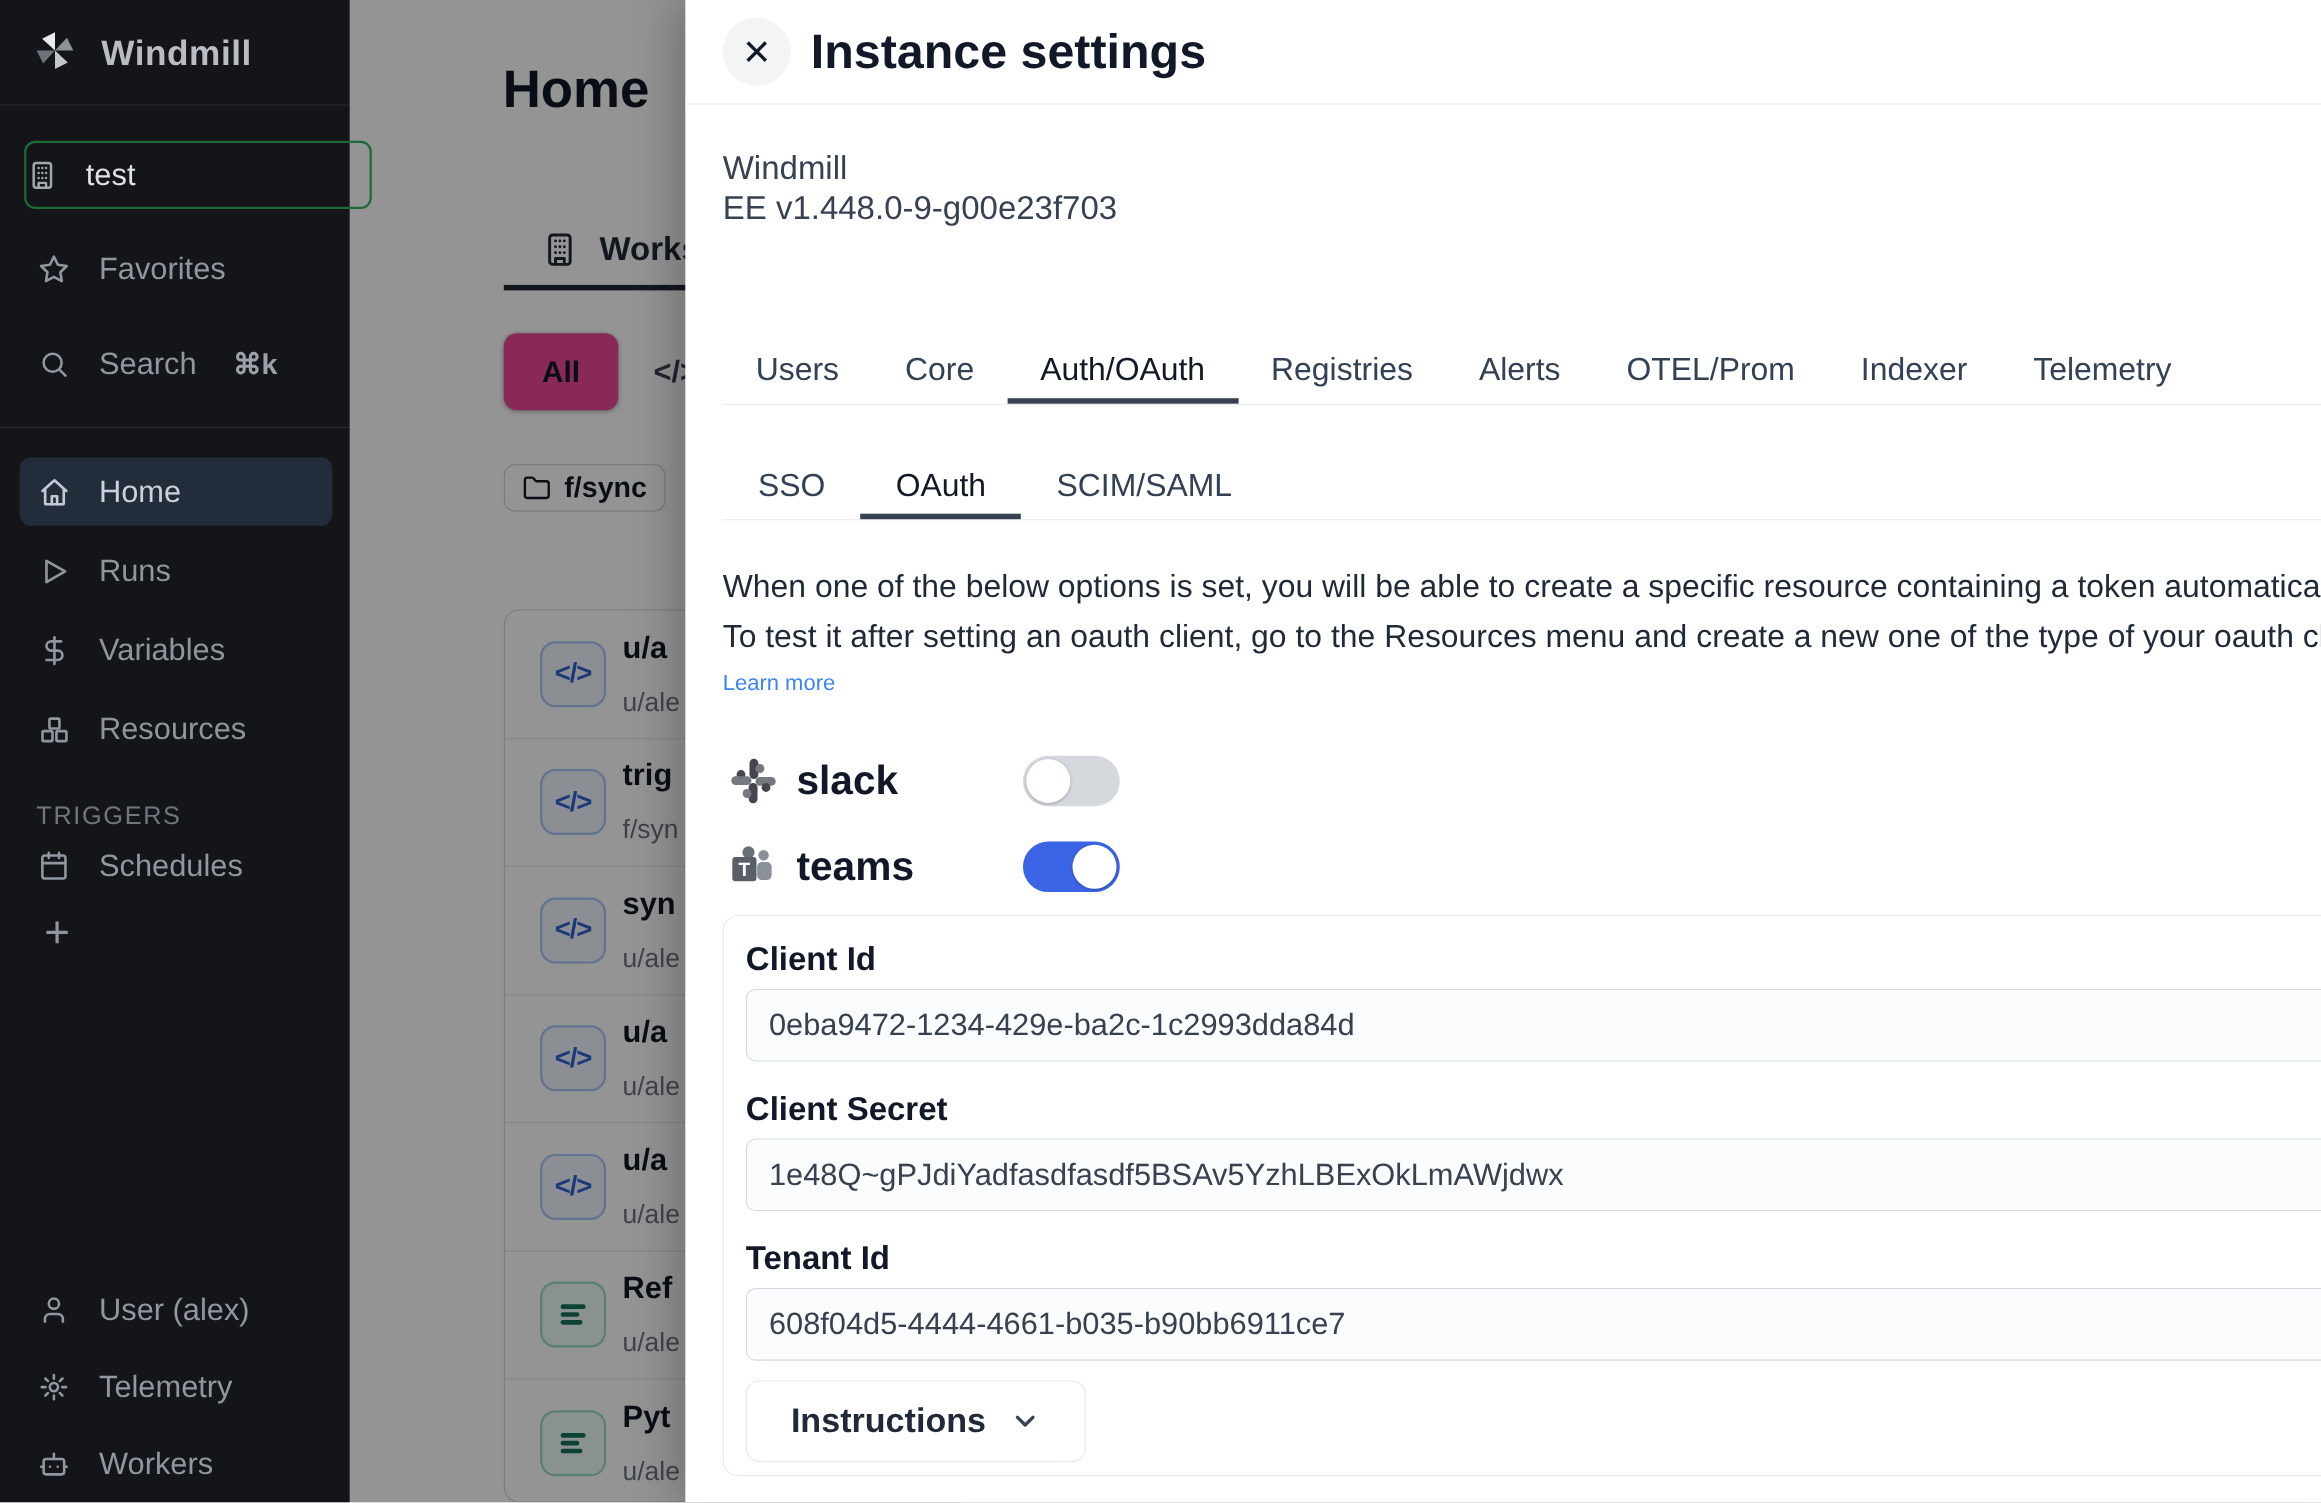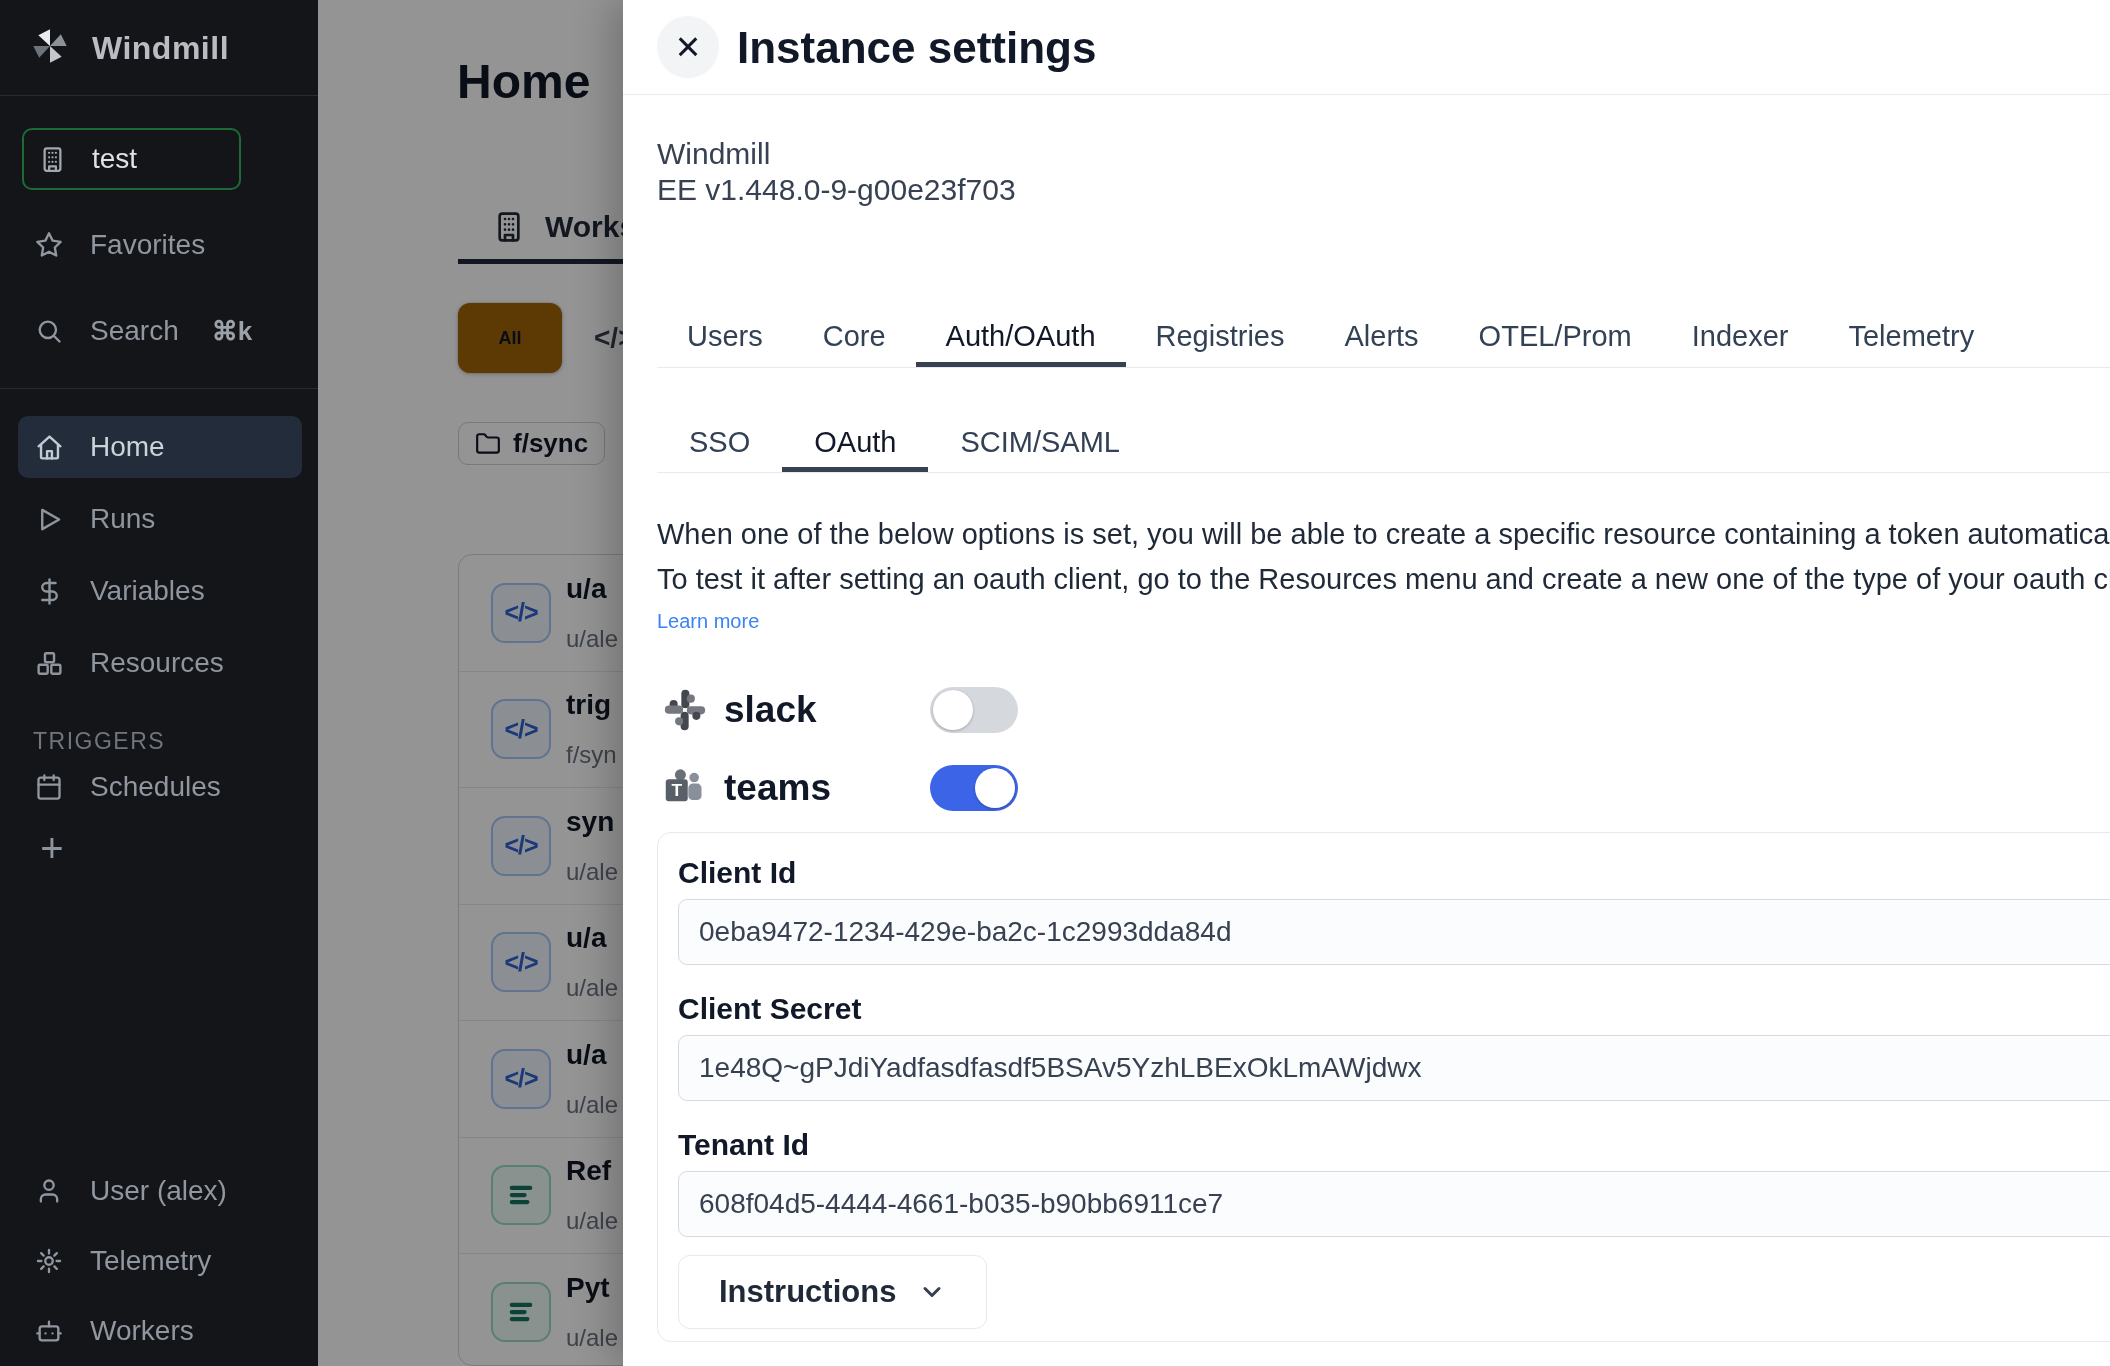--- a/index.html
+++ b/index.html
@@ -7,22 +7,22 @@
   body { font-family:"Liberation Sans", sans-serif; background:#fff; position:relative; }
   .page { position:absolute; inset:0; }
 
   
   .sidebar { position:absolute; left:0; top:0; width:318px; height:1366px; background:#131518; z-index:6; }
   .brand { position:absolute; left:30px; top:26px; display:flex; align-items:center; gap:22px; }
   .brand svg { width:40px; height:40px; }
   .brand-label { font-size:32px; font-weight:700; color:#b9bdc3; letter-spacing:.5px; }
   .sb-divider { position:absolute; left:0; width:318px; border-top:1px solid rgba(255,255,255,.09); }
   .d1 { top:95px; } .d2 { top:388px; }
-  .workspace-btn { position:absolute; left:22px; top:128px; width:219px; height:62px; background:transparent;
-    border:2.5px solid #1d6a37; border-radius:10px; display:flex; align-items:center; padding-left:15px; gap:26px; cursor:pointer; }
+  .workspace-btn { position:absolute; left:22px; top:128px; width:316px; height:62px; background:transparent;
+    border:2.5px solid #1d6a37; border-radius:10px; display:flex; align-items:center; padding-left:1px; gap:26px; cursor:pointer; }
   .workspace-btn svg { width:27px; height:27px; color:#a3a8af; }
   .workspace-btn span { font-size:28px; color:#dfe2e5; }
   .sb-rows { position:absolute; left:0; width:318px; }
   .top-items { top:212px; }
   .sb-row { display:flex; align-items:center; height:66px; margin-bottom:20px; padding-left:35px; gap:27px; cursor:pointer; }
   .sb-row svg { width:28px; height:28px; color:#9097a0; flex:none; }
   .sb-row .lbl { font-size:28px; color:#9097a0; }
   .sb-row .shortcut { font-size:26px; font-weight:600; color:#9ba1a9; margin-left:6px; }
   .nav-items { top:416px; }
   .nav-row { display:flex; align-items:center; height:62px; margin:0 16px 10px 18px; padding-left:17px; gap:27px; border-radius:10px; cursor:pointer; }
@@ -37,23 +37,23 @@
   .bottom-items { top:1160px; }
   .bottom-items .sb-row { height:62px; margin-bottom:8px; }
 
   
   .mainbg { position:absolute; left:318px; top:0; right:0; bottom:0; background:#fff; z-index:1; }
   .home-title { position:absolute; left:139px; top:54px; font-size:48px; font-weight:700; color:#111827; }
   .ws-tab { position:absolute; left:175px; top:210px; display:flex; align-items:center; gap:20px; cursor:pointer; }
   .ws-tab svg { width:32px; height:32px; color:#1f2937; }
   .ws-tab .lbl { font-size:30px; font-weight:600; color:#1f2937; white-space:nowrap; }
   .ws-underline { position:absolute; left:140px; top:259px; width:240px; height:5px; background:#1f2937; }
-  .all-chip { position:absolute; left:140px; top:303px; width:104px; height:70px; background:#a16207; border-radius:12px;
+  .all-chip { position:absolute; left:140px; top:303px; width:104px; height:70px; background:#ec4899; border-radius:12px;
     box-shadow:0 1px 4px rgba(0,0,0,.25), 0 0 0 1px rgba(0,0,0,.05); display:flex; align-items:center; justify-content:center;
-    font-size:18px; font-weight:700; color:#111827; cursor:pointer; }
+    font-size:27px; font-weight:700; color:#111827; cursor:pointer; }
   .code-frag { position:absolute; left:276px; top:322px; font-size:28px; font-weight:600; color:#374151; cursor:pointer; }
   .folder-chip { position:absolute; left:140px; top:422px; height:43px; padding:16px 16px; border:1.5px solid #c9d0d7; border-radius:10px;
     display:inline-flex; align-items:center; gap:12px; font-size:26px; font-weight:700; color:#111827; cursor:pointer; }
   .folder-chip svg { width:26px; height:26px; color:#111827; }
   .list-card { position:absolute; left:140px; top:554px; width:430px; height:812px; background:#fff; border:1.5px solid #cfd5db; border-radius:14px; overflow:hidden; }
   .list-row { height:116.5px; border-bottom:1px solid #e5e7eb; display:flex; align-items:center; padding-left:32px; gap:15px; cursor:pointer; }
   .row-icon { width:60px; height:60px; border-radius:14px; display:flex; align-items:center; justify-content:center; flex:none; }
   .row-icon.code { border:2px solid #a7c7f5; background:#eff5fe; }
   .row-icon.code .cg { font-size:25px; font-weight:700; color:#2f62cf; letter-spacing:-1px; }
   .row-icon.flow { border:2px solid #97dcc6; background:#eefcf6; }

